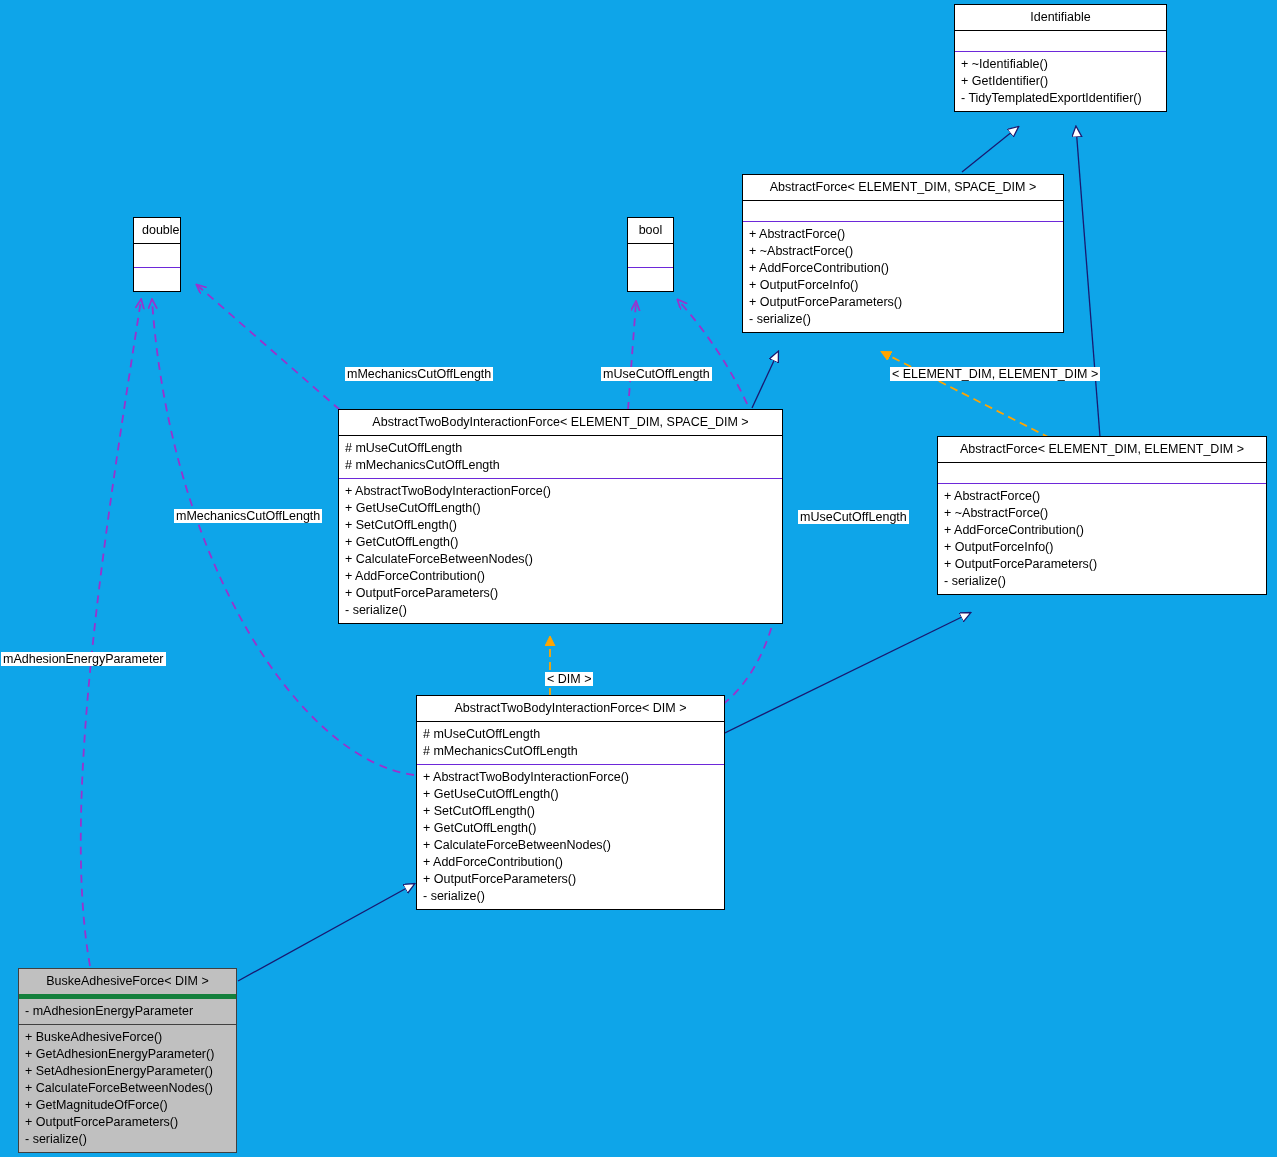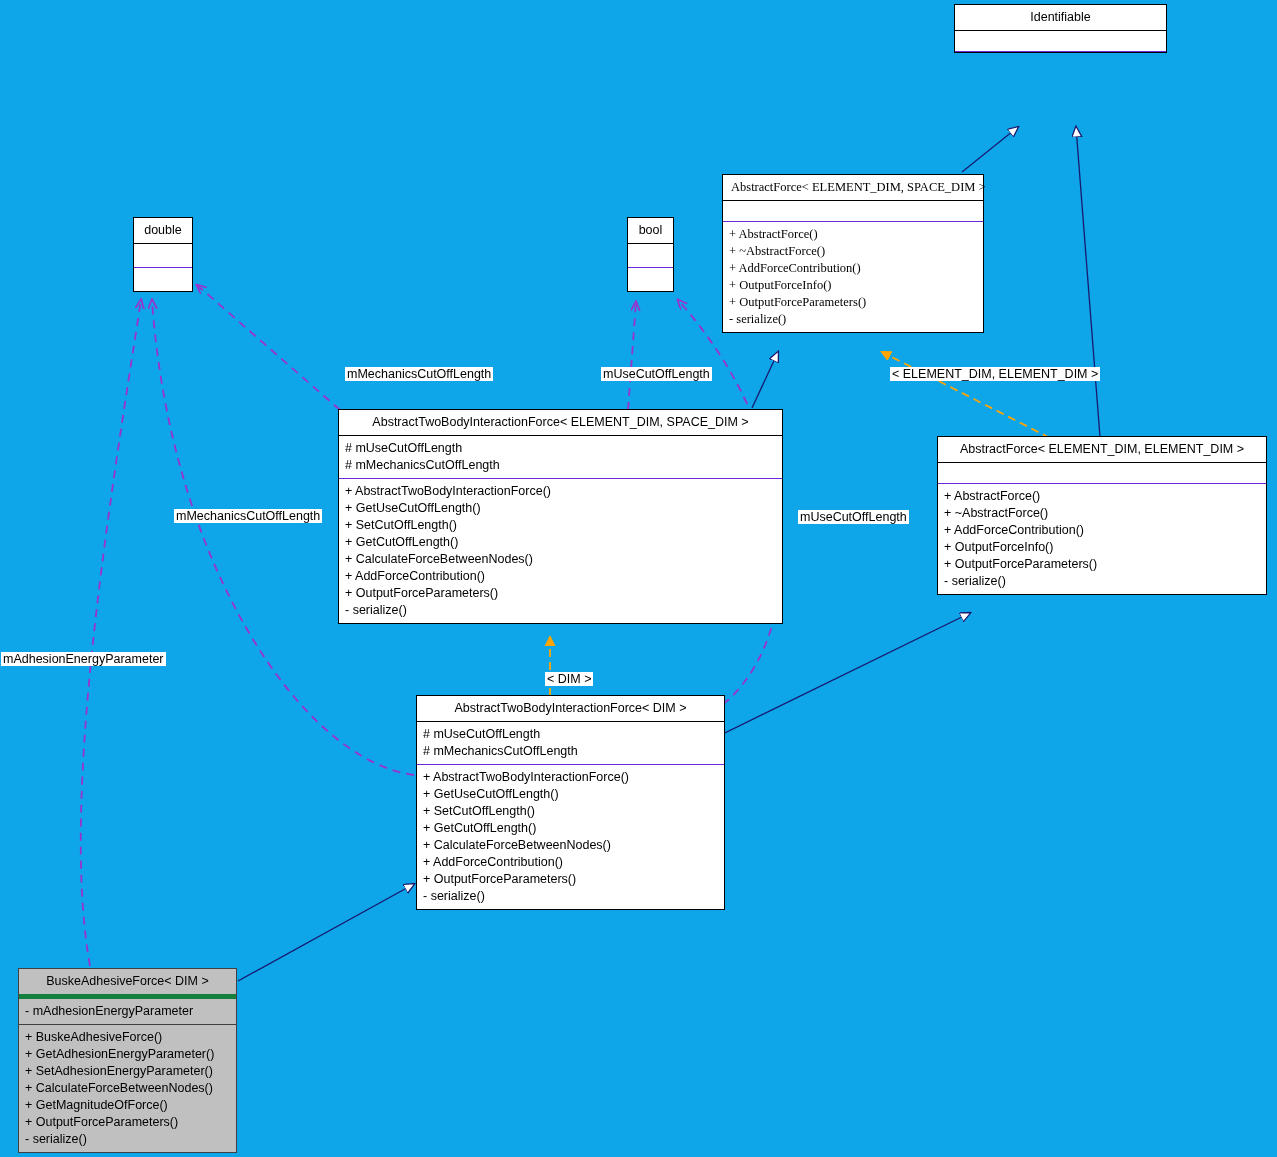--- a/index.html
+++ b/index.html
@@ -136,35 +136,40 @@
     </g>
 
     <g>
       <path d="M90,966 C60,800 110,500 141,300" stroke="#9a32cd" stroke-width="1.8" fill="none" stroke-dasharray="8,6" marker-end="url(#openarrow)"></path>
     </g>
   </svg>
 
   <div class="node" style="left:954px; top:4px; width:213px;">
     <div class="title">Identifiable</div>
     <div class="compartment empty"></div>
-  </div>
-
-  <div class="node" style="left:133px; top:217px; width:60px;">
+    <div class="compartment last">
+      <div class="row">+ ~Identifiable()</div>
+      <div class="row">+ GetIdentifier()</div>
+      <div class="row">- TidyTemplatedExportIdentifier()</div>
+    </div>
+  </div>
+
+  <div class="node" style="left:133px; top:217px; width:48px;">
     <div class="title">double</div>
     <div class="compartment empty" style="height:23px;"></div>
     <div class="compartment last empty" style="height:23px;"></div>
   </div>
 
   <div class="node" style="left:627px; top:217px; width:47px;">
     <div class="title">bool</div>
     <div class="compartment empty" style="height:23px;"></div>
     <div class="compartment last empty" style="height:23px;"></div>
   </div>
 
-  <div class="node" style="left:722px; top:174px; width:262px;font-family:Liberation Serif, serif;">
+  <div class="node" style="left:742px; top:174px; width:322px;">
     <div class="title">AbstractForce&lt; ELEMENT_DIM, SPACE_DIM &gt;</div>
     <div class="compartment empty"></div>
     <div class="compartment last">
       <div class="row">+ AbstractForce()</div>
       <div class="row">+ ~AbstractForce()</div>
       <div class="row">+ AddForceContribution()</div>
       <div class="row">+ OutputForceInfo()</div>
       <div class="row">+ OutputForceParameters()</div>
       <div class="row">- serialize()</div>
     </div>

